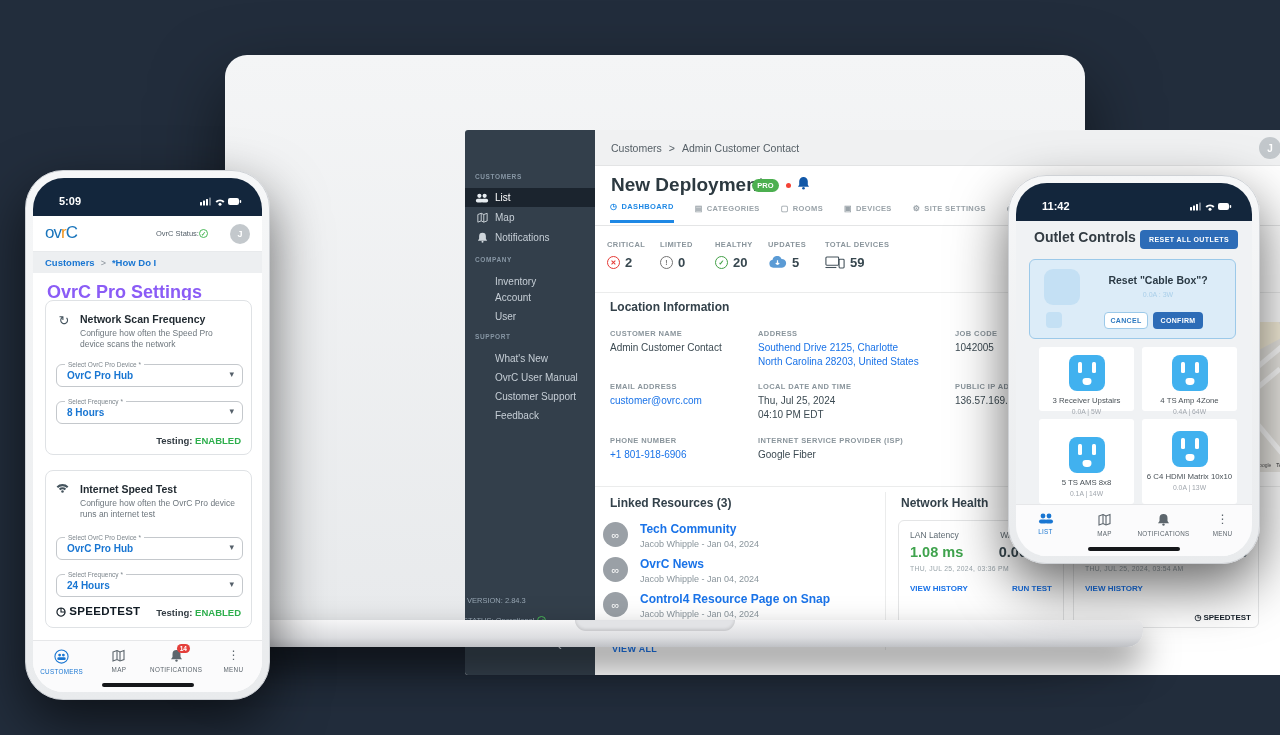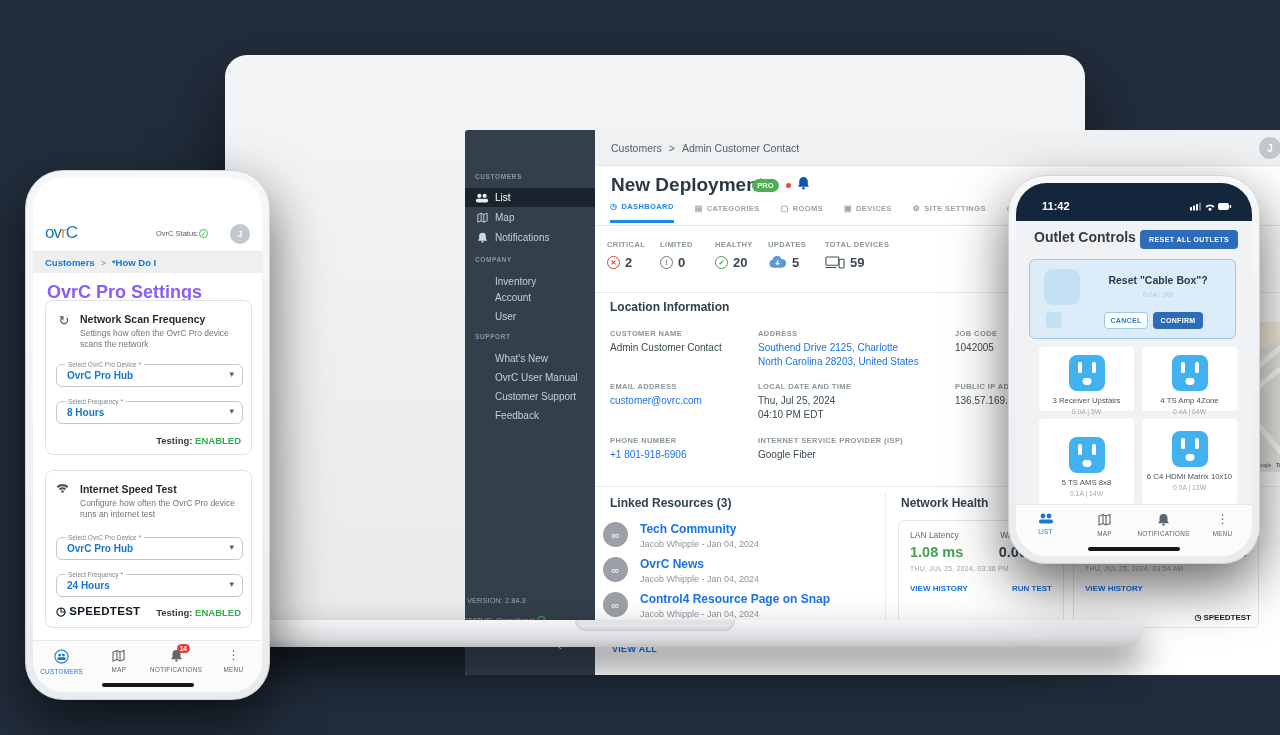--- a/index.html
+++ b/index.html
@@ -464,41 +464,56 @@
       </div>
 
     </div>
   </div>
   <div class="laptop-base">
       <div class="laptop-notch"></div>
     </div>
 
   <div class="phone phone-left">
     <div class="pscreen">
+      <div class="pstatus">
+        <span class="ptime">5:09</span>
+        <span>
+          <svg width="42" height="11" viewBox="0 0 42 11" fill="#fff">
+              <rect x="0" y="6" width="2" height="3.5" rx=".5"></rect>
+              <rect x="3" y="4.5" width="2" height="5" rx=".5"></rect>
+              <rect x="6" y="3" width="2" height="6.5" rx=".5"></rect>
+              <rect x="9" y="1.5" width="2" height="8" rx=".5" opacity=".4"></rect>
+              <path d="M15.5 5.2a6.5 6.5 0 0 1 9 0l-1.4 1.5a4.5 4.5 0 0 0-6.2 0z"></path>
+              <circle cx="20" cy="8.3" r="1.5"></circle>
+              <rect x="28" y="2" width="11" height="7" rx="2"></rect>
+              <rect x="39.7" y="4" width="1.5" height="3" rx=".7"></rect>
+            </svg>
+        </span>
+      </div>
       <div class="pl-header">
         <div class="logo"><span class="lb">ov</span><span class="lo">r</span><span class="lb">C</span></div>
         <div class="pl-status">
           <span>OvrC Status:</span>
           <span class="okcheck">✓</span>
         </div>
         <div class="avatar" style="left:197px; top:8px; width:20px; height:20px; font-size:9px">J</div>
       </div>
       <div class="pl-crumbbar">
         <span class="c">Customers</span>
         <span class="s">&gt;</span>
         <span class="c">*How Do I</span>
       </div>
       <div class="pl-title">OvrC Pro Settings</div>
 
       <div class="pcard" style="top:122px; height:155px">
         <div class="pcard-head">
           <span class="pcard-ic">↻</span>
           <div>
             <div class="pcard-title">Network Scan Frequency</div>
-            <div class="pcard-desc">Settings how often the OvrC Pro device scans the network</div>
+            <div class="pcard-desc">Configure how often the Speed Pro device scans the network</div>
           </div>
         </div>
         <div class="sel" style="top:63px">
           <span class="sel-label">Select OvrC Pro Device *</span>
           <span class="sel-value">OvrC Pro Hub</span>
           <span class="sel-caret">▾</span>
         </div>
         <div class="sel" style="top:100px">
           <span class="sel-label">Select Frequency *</span>
           <span class="sel-value">8 Hours</span>

